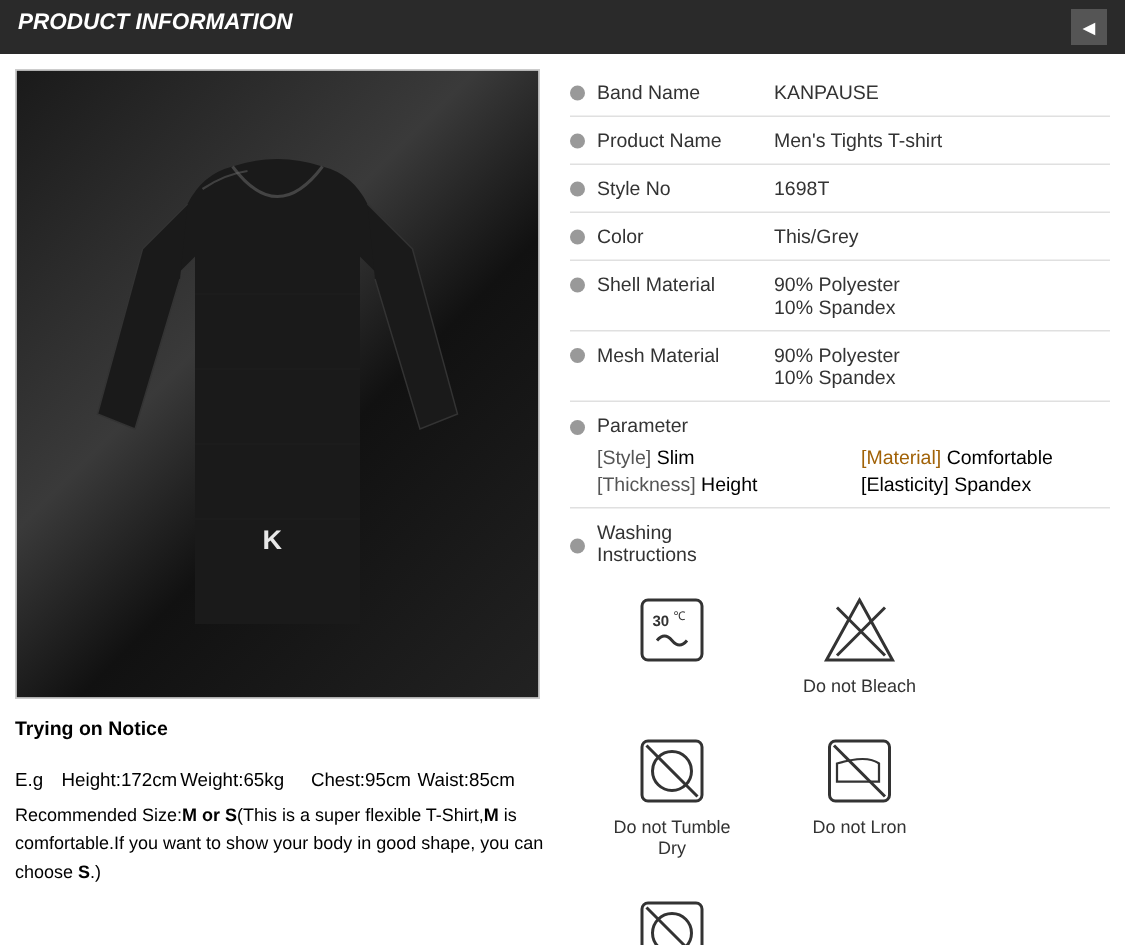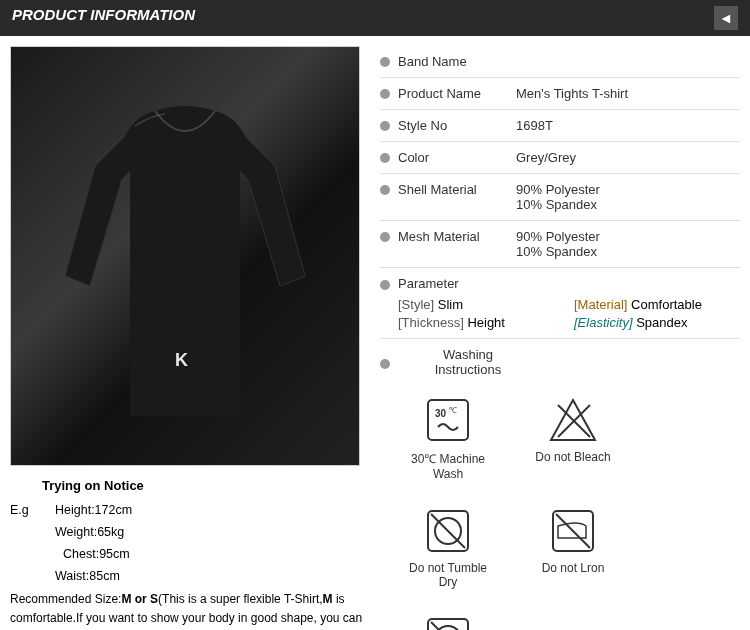--- a/index.html
+++ b/index.html
@@ -73,21 +73,20 @@
 
     .trying-on-notice {
       margin-top: 10px;
       font-size: 12.5px;
       line-height: 1.6;
     }
 
     .trying-on-notice .bold-title {
       font-weight: bold;
       font-size: 13px;
-      margin-left: 32px;
     }
 
     .recommended-text {
       font-size: 12px;
       line-height: 1.6;
     }
 
     .right-panel {
       flex: 1;
       padding-left: 5px;
@@ -181,61 +180,62 @@
           <path d="M75,120 L185,120" stroke="#333" stroke-width="0.5" opacity="0.3"></path>
           <path d="M75,170 L185,170" stroke="#333" stroke-width="0.5" opacity="0.3"></path>
           <path d="M75,220 L185,220" stroke="#333" stroke-width="0.5" opacity="0.3"></path>
           <path d="M75,270 L185,270" stroke="#333" stroke-width="0.5" opacity="0.3"></path>
         </svg>
       </div>
     </div>
 
     <div class="trying-on-notice">
       <div class="bold-title">Trying on Notice</div>
-      <div style="display:flex; gap:20px; margin-top:3px;">
+      <div style="display:flex; gap:6px; margin-top:13px;">
         <span style="min-width:25px;">E.g</span>
         <div>
-          <div style="display:grid; grid-template-columns:1fr; gap:2px;">
+          <div style="display:grid; grid-template-columns:1fr 1fr 1fr 1fr; gap:2px;">
             <span>Height:172cm</span>
             <span>Weight:65kg</span>
             <span style="padding-left:8px;">Chest:95cm</span>
             <span>Waist:85cm</span>
           </div>
         </div>
       </div>
       <div class="recommended-text" style="margin-top:4px;">
         <span>Recommended Size:</span><strong>M or S</strong><span>(This is a super flexible T-Shirt,</span><strong>M</strong><span> is comfortable.If you want to show your body in good shape, you can choose </span><strong>S</strong><span>.)</span>
       </div>
     </div>
 
   </div>
 
   <div class="right-panel">
 
     <div class="info-row">
       <div class="bullet"></div>
       <div class="label-col">Band Name</div>
+      <div class="value-col">KANPAUSE</div>
     </div>
 
     <div class="info-row">
       <div class="bullet"></div>
       <div class="label-col">Product Name</div>
       <div class="value-col">Men's Tights T-shirt</div>
     </div>
 
     <div class="info-row">
       <div class="bullet"></div>
       <div class="label-col">Style No</div>
       <div class="value-col">1698T</div>
     </div>
 
     <div class="info-row">
       <div class="bullet"></div>
       <div class="label-col">Color</div>
-      <div class="value-col">Grey/Grey</div>
+      <div class="value-col">This/Grey</div>
     </div>
 
     <div class="info-row">
       <div class="bullet"></div>
       <div class="label-col">Shell Material</div>
       <div class="value-col">
         <div>90% Polyester</div>
         <div>10% Spandex</div>
       </div>
     </div>
@@ -265,43 +265,42 @@
             <span style="color:#a16207;">[Material]</span>
             <span> </span>
             <span>Comfortable</span>
           </div>
           <div>
             <span style="color:#555;">[Thickness]</span>
             <span> </span>
             <span>Height</span>
           </div>
           <div>
-            <span style="color:#0f766e;font-style:italic;">[Elasticity]</span>
+            <span style="color:#000000;">[Elasticity]</span>
             <span> </span>
             <span>Spandex</span>
           </div>
         </div>
       </div>
     </div>
 
     <div class="info-row" style="flex-direction:column; align-items:flex-start; gap:8px; border-bottom:none;">
-      <div style="display:flex; gap:23px; align-items:center;text-align:center;">
+      <div style="display:flex; gap:8px; align-items:center;">
         <div class="bullet"></div>
         <div class="label-col">Washing Instructions</div>
       </div>
       <div class="washing-icons" style="padding-left:18px;">
 
         <div class="wash-item">
           <svg class="wash-icon" viewBox="0 0 50 50" xmlns="http://www.w3.org/2000/svg">
             <rect x="5" y="5" width="40" height="40" rx="4" fill="none" stroke="#333" stroke-width="2"></rect>
             <path d="M15,32 Q20,26 25,32 Q30,38 35,32" fill="none" stroke="#333" stroke-width="2"></path>
             <text x="12" y="22" font-size="10" fill="#333" font-weight="bold">30</text>
             <text x="26" y="18" font-size="8" fill="#333">℃</text>
           </svg>
-          <span>30℃ Machine Wash</span>
         </div>
 
         <div class="wash-item">
           <svg class="wash-icon" viewBox="0 0 50 50" xmlns="http://www.w3.org/2000/svg">
             <polygon points="25,5 47,45 3,45" fill="none" stroke="#333" stroke-width="2"></polygon>
             <line x1="10" y1="10" x2="42" y2="42" stroke="#333" stroke-width="2"></line>
             <line x1="42" y1="10" x2="10" y2="42" stroke="#333" stroke-width="2"></line>
           </svg>
           <span>Do not Bleach</span>
         </div>

